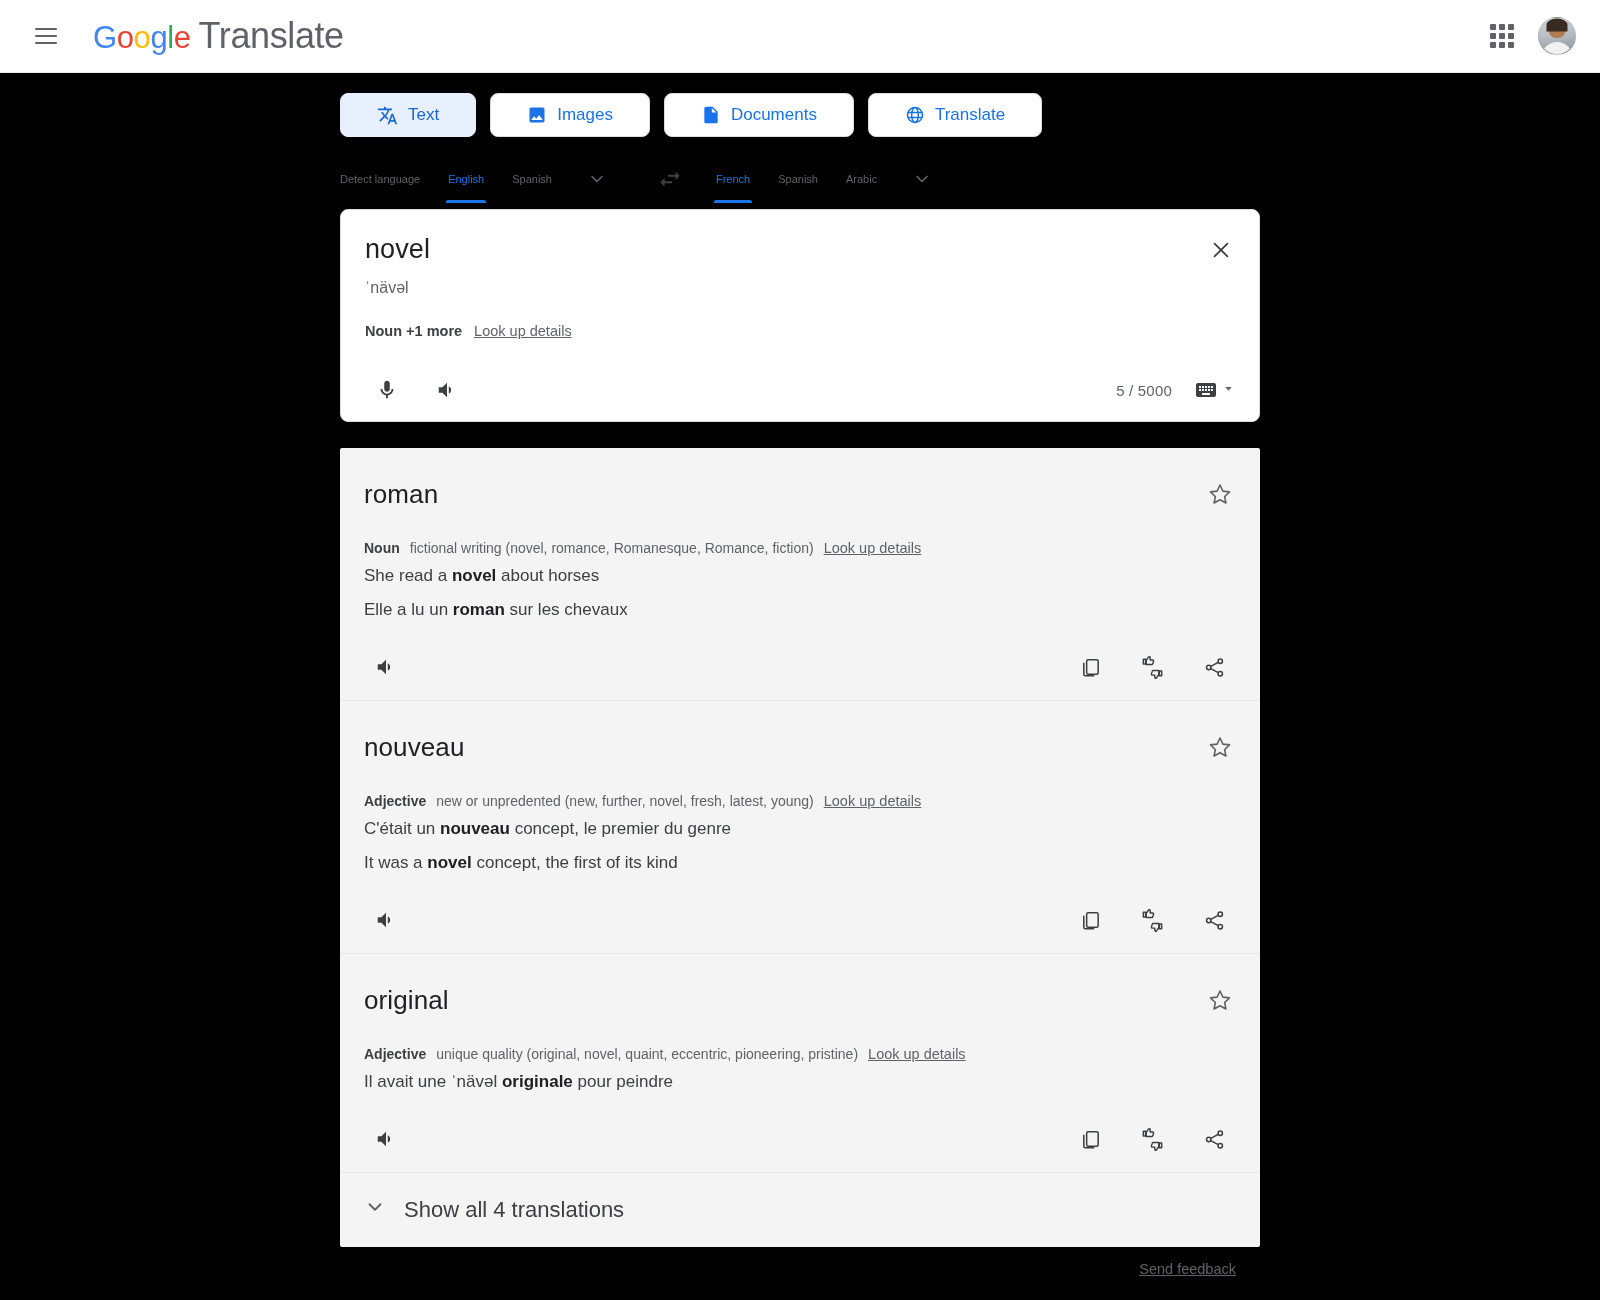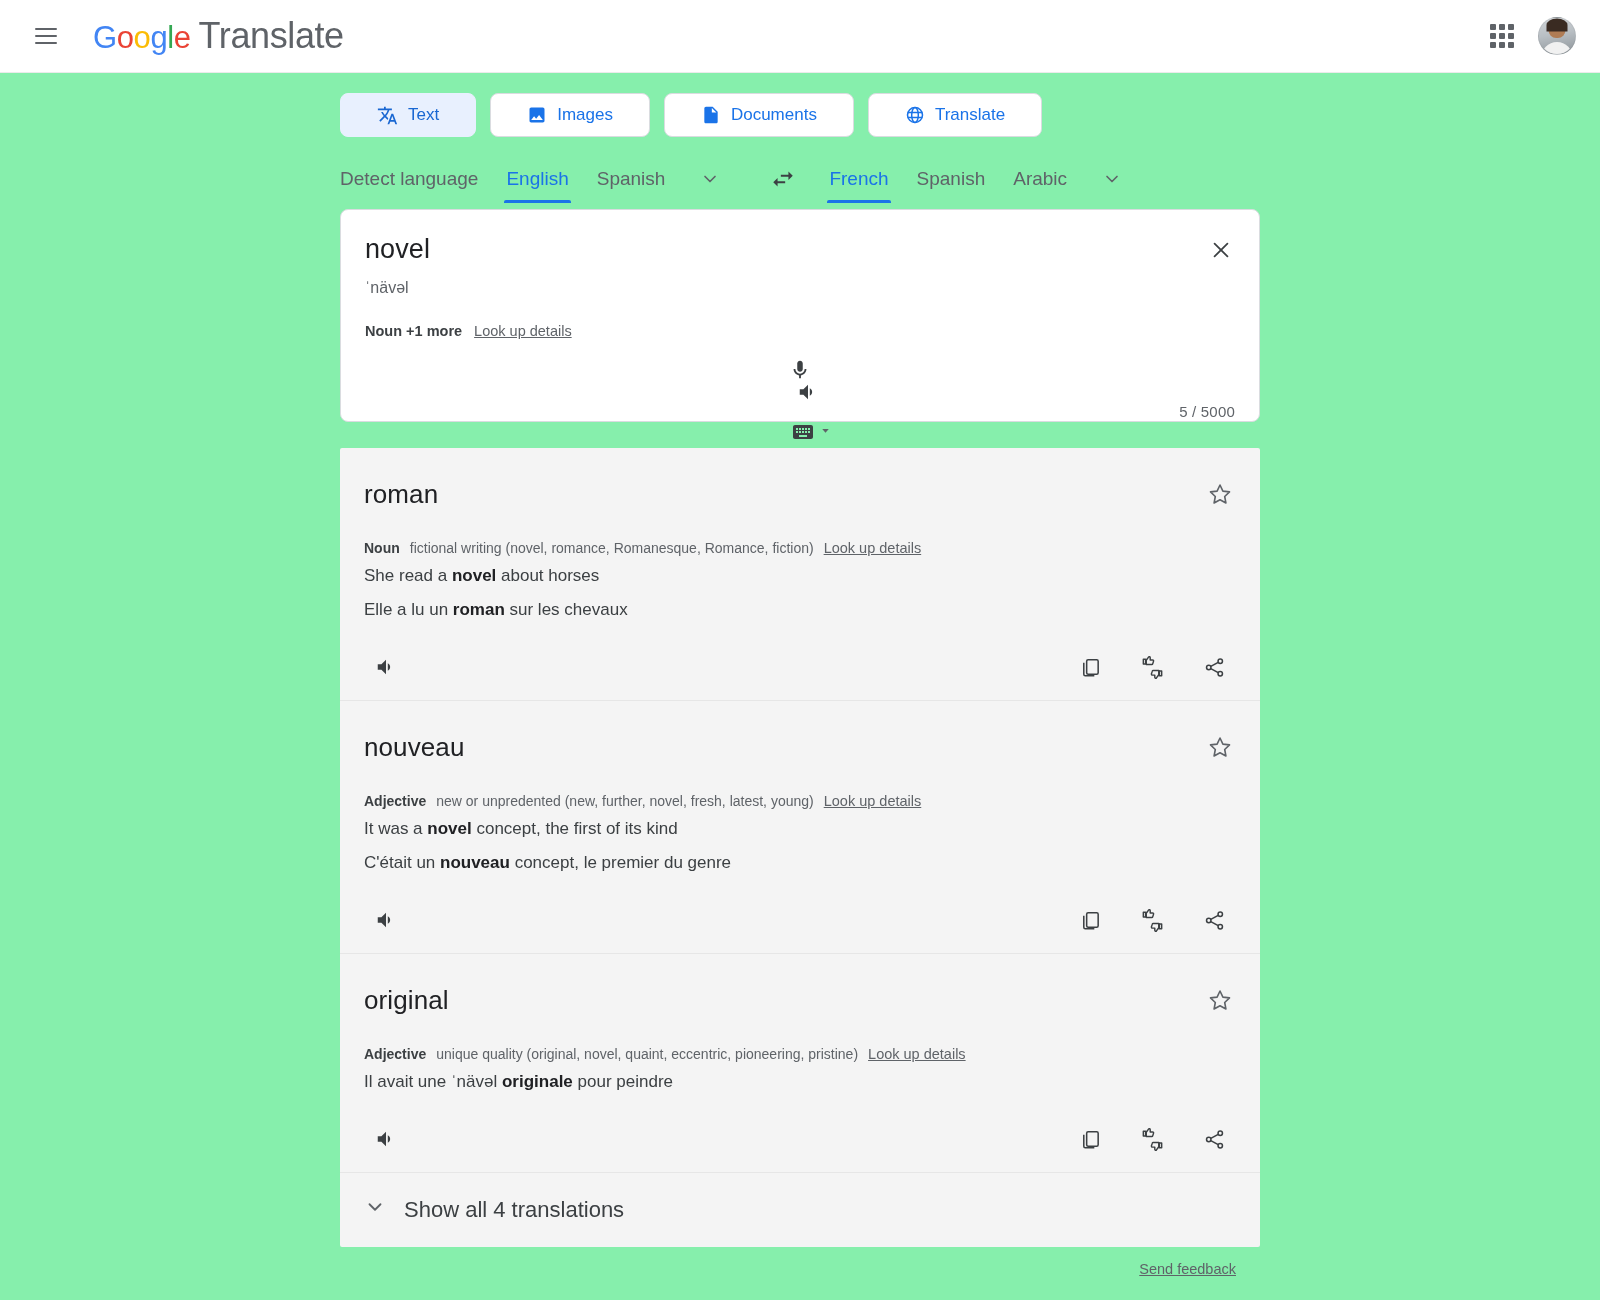--- a/index.html
+++ b/index.html
@@ -3,21 +3,21 @@
 <meta charset="utf-8">
 <style>
   * { box-sizing: border-box; }
   html, body {
     margin: 0; padding: 0;
     width: 1600px; height: 1300px;
     background: #ffffff;
     font-family: "Liberation Sans", sans-serif;
     -webkit-font-smoothing: antialiased;
   }
-  .page { position: relative; width: 1600px; height: 1300px; overflow: hidden; background:#86efac; }
+  .page { position: relative; width: 1600px; height: 1300px; overflow: hidden; background:#000000; }
 
   
   .header {
     height: 73px;
     display: flex; align-items: center;
     border-bottom: 1px solid #ebebeb;
     padding: 0 24px 0 22px;
     background: #fff;
   }
   .hamburger {
@@ -61,21 +61,21 @@
     border: 1px solid #dadce0; background: #fff; color:#1a73e8;
     font-size: 17px; cursor: pointer; white-space: nowrap;
   }
   .mode-tab.active { background:#e8f0fe; border-color:#e8f0fe; color:#1967d2; font-weight:400; }
   .mode-tab svg { display:block; }
 
   
   .lang-bar { display:flex; align-items:center; margin-top: 24px; height: 48px; position: relative; }
   .lang-group { display:flex; align-items:center; }
   .lang-item {
-    font-size: 19px; color:#5f6368; padding: 0 0 12px 0; margin-right: 28px;
+    font-size: 11px; color:#5f6368; padding: 0 0 12px 0; margin-right: 28px;
     cursor: pointer; white-space: nowrap; position: relative; line-height: 24px; text-align: center;
   }
   .lang-item.active { color:#1a73e8; }
   .lang-item.active::after {
     content:""; position:absolute; left:-2px; right:-2px; bottom: 0; height: 3px;
     background:#1a73e8; border-radius:2px 2px 0 0;
   }
   .lang-caret { width: 34px; height: 34px; display:flex; align-items:center; justify-content:center;
     cursor:pointer; margin-right: 10px; margin-bottom: 12px; }
   .swap-btn { width: 48px; height: 48px; border-radius:50%; display:flex; align-items:center;
@@ -89,21 +89,21 @@
   .input-word {
     font-size: 27px; color:#202124; line-height: 34px; font-weight: 400; letter-spacing: .1px;
   }
   .input-phonetic { font-size: 16px; color:#5f6368; margin-top: 13px; }
   .input-pos-row { margin-top: 26px; display:flex; align-items:center; gap: 12px; }
   .pos-label { font-size: 14.5px; color:#3c4043; font-weight: 700; }
   .lookup-link { font-size: 14.5px; color:#5f6368; text-decoration: underline; cursor:pointer; }
   .clear-btn { position:absolute; top: 22px; right: 20px; width: 36px; height:36px;
      display:flex; align-items:center; justify-content:center; cursor:pointer; }
   .input-footer {
-    display:flex; align-items:center; margin-top: 20px; height: 62px; flex-direction: column;
+    display:flex; align-items:center; margin-top: 20px; height: 62px;
   }
   .icon-btn { width: 44px; height: 44px; border-radius:50%; display:flex; align-items:center;
      justify-content:center; cursor:pointer; }
   .char-count { margin-left:auto; font-size: 15px; color:#5f6368; letter-spacing:.2px; }
   .kb-btn { margin-left: 22px; display:flex; align-items:center; gap: 4px; cursor:pointer; }
 
   
   .results { margin-top: 26px; background:#f4f4f4; border-radius: 2px; }
   .result-card { padding: 30px 24px 0 24px; position:relative; border-bottom: 1px solid #e6e6e6; }
   .result-word { font-size: 26px; color:#202124; line-height: 32px; letter-spacing:.1px; }
@@ -325,22 +325,22 @@
         <div class="star-btn">
           <svg width="24" height="24" viewBox="0 0 24 24" fill="none" stroke="#5f6368" stroke-width="1.6" stroke-linejoin="round">
               <polygon points="12,3 14.9,9.1 21.5,9.9 16.7,14.5 17.9,21 12,17.8 6.1,21 7.3,14.5 2.5,9.9 9.1,9.1"></polygon>
             </svg>
         </div>
         <div class="result-meta">
           <span class="meta-pos">Adjective</span>
           <span class="meta-def">new or unpredented (new, further, novel, fresh, latest, young)</span>
           <span class="lookup-link">Look up details</span>
         </div>
+        <div class="example"><span>C'était un </span><b>nouveau</b><span> concept, le premier du genre</span></div>
         <div class="example"><span>It was a </span><b>novel</b><span> concept, the first of its kind</span></div>
-        <div class="example"><span>C'était un </span><b>nouveau</b><span> concept, le premier du genre</span></div>
         <div class="result-actions">
           <div class="icon-btn">
             <svg width="22" height="22" viewBox="0 0 24 24" fill="#3c4043">
                 <path d="M3 9v6h4l5 5V4L7 9H3z"></path>
                 <path d="M16.5 12c0-1.77-1.02-3.29-2.5-4.03v8.05c1.48-.73 2.5-2.25 2.5-4.02z"></path>
               </svg>
           </div>
           <div class="right">
             <div class="icon-btn">
               <svg width="23" height="23" viewBox="0 0 24 24" fill="none" stroke="#3c4043" stroke-width="1.6">

